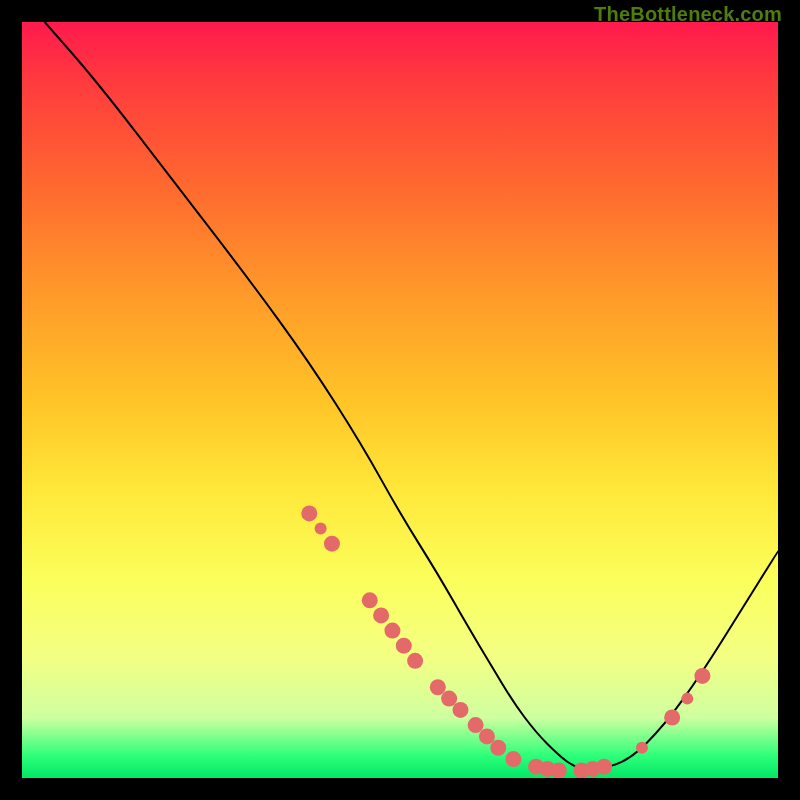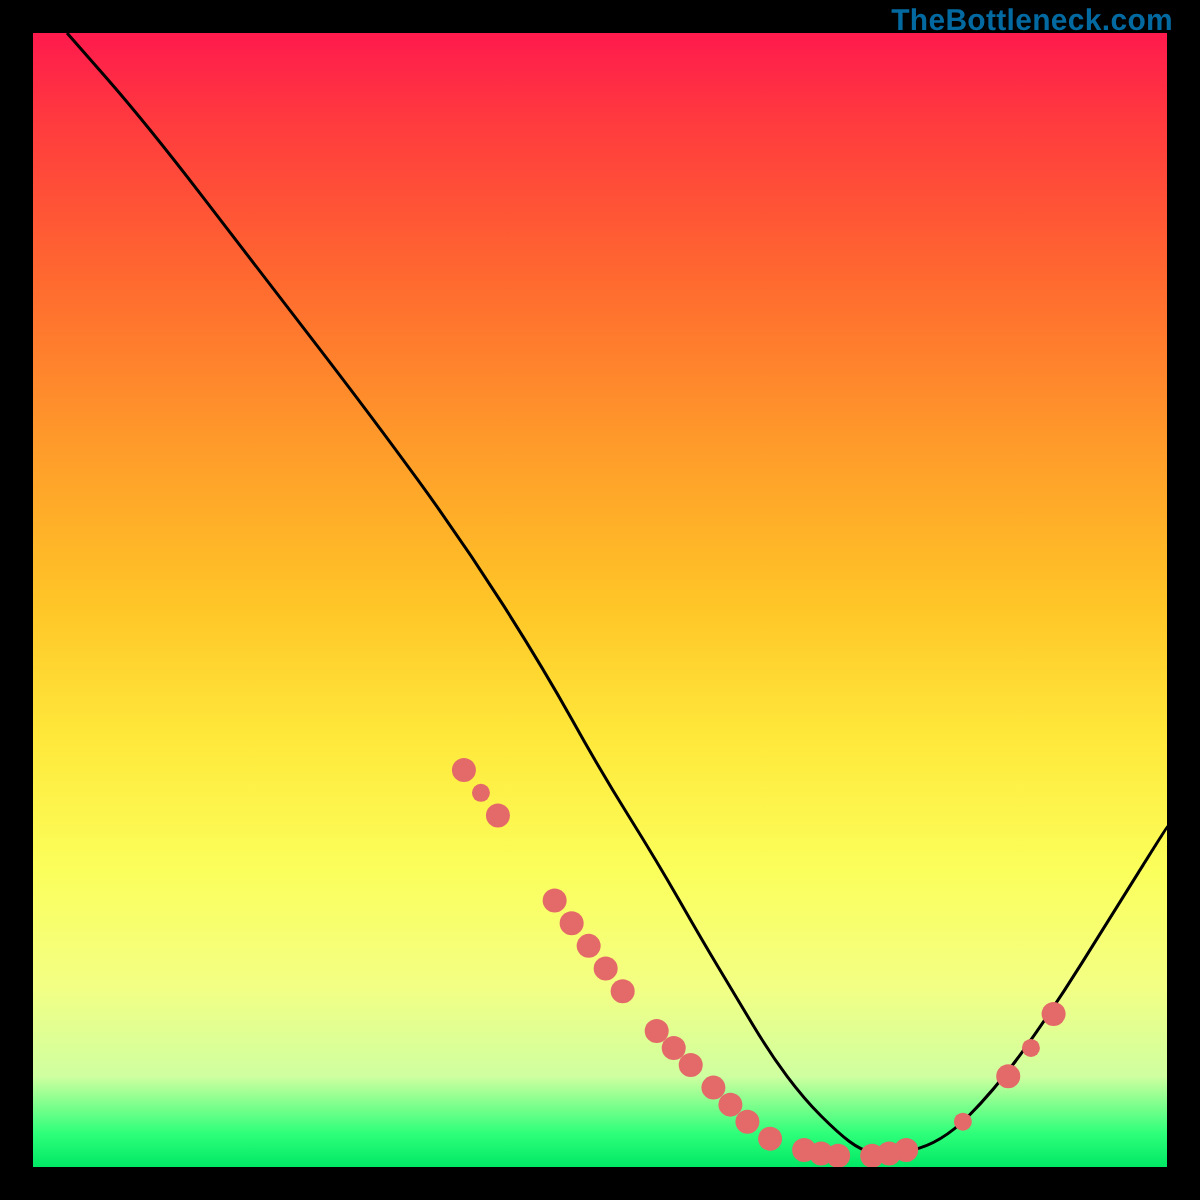--- a/index.html
+++ b/index.html
@@ -27,21 +27,21 @@
       #fbff5c 74%,
       #f3ff84 84%,
       #cfffa0 92%,
       #2fff7a 97%,
       #00e865 100%);
   }
   .watermark {
     position: absolute;
     top: 3px;
     right: 18px;
-    color: #0369a1;
+    color: #4d7c0f;
     font-size: 20px;
     font-weight: 600;
     letter-spacing: 0.2px;
     user-select: none;
   }
   svg.plot {
     position: absolute;
     left: 0;
     top: 0;
     width: 756px;

